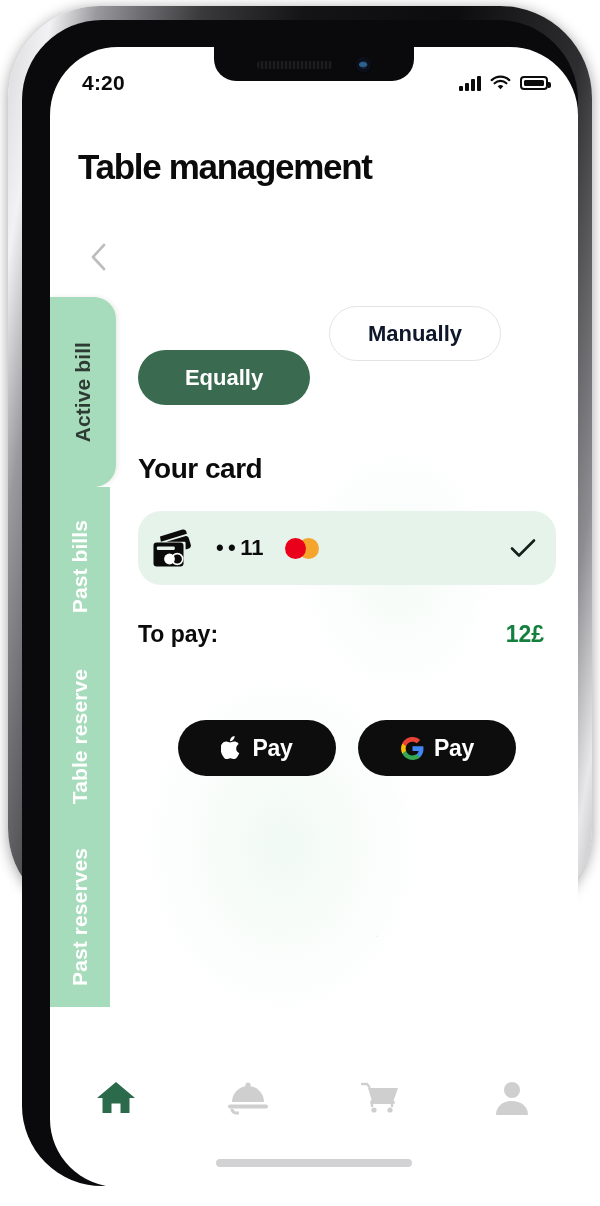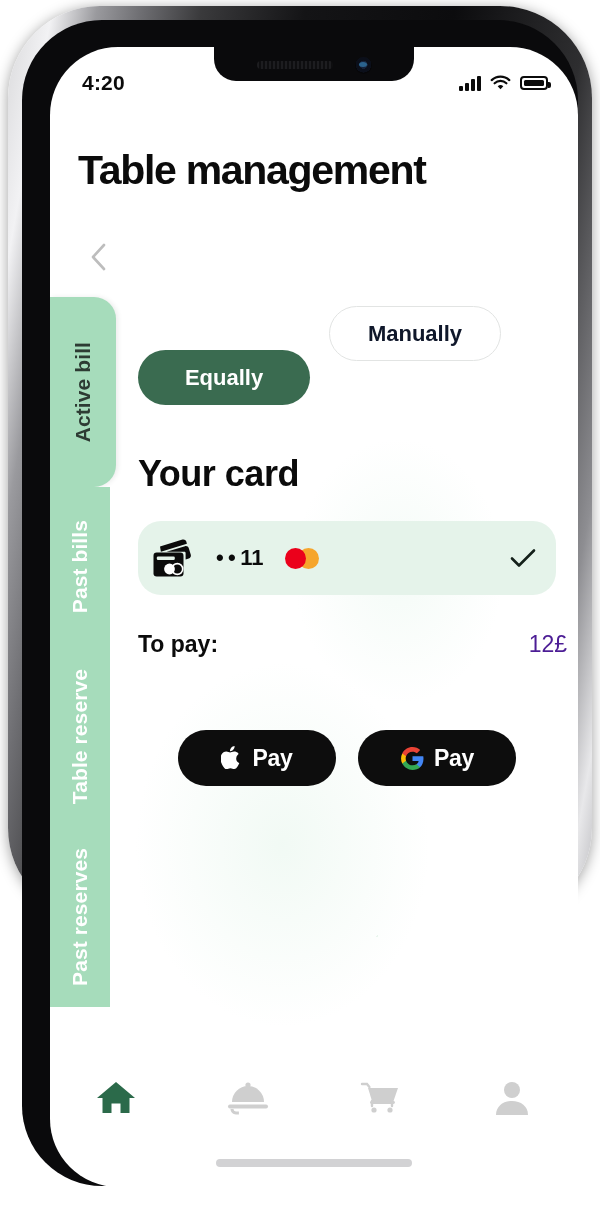--- a/index.html
+++ b/index.html
@@ -88,21 +88,21 @@
   }
   #battery-icon::after{
     content:""; position:absolute; right:-4.5px; top:4px;
     width:2.6px; height:6px; background:#0b0b0b; border-radius:0 2px 2px 0;
   }
   #battery-fill{ width:100%; height:100%; background:#0b0b0b; border-radius:1.5px; }
 
   
   #page-title{
     position:absolute; left:28px; top:100px;
-    font-size:41px; font-weight:700; letter-spacing:-1.3px; color:#0b0b0b;
+    font-size:35px; font-weight:700; letter-spacing:-1.3px; color:#0b0b0b;
     white-space:nowrap;
   }
   #back-button{
     position:absolute; left:28px; top:190px;
     width:40px; height:40px; display:flex; align-items:center; justify-content:center;
   }
   #back-button svg{ display:block; }
 
   
   #side-tabs{
@@ -138,21 +138,21 @@
   .toggle-btn{
     width:172px; height:55px; border-radius:28px;
     display:flex; align-items:center; justify-content:center;
     font-size:22px; font-weight:700; cursor:pointer;
   }
   .toggle-btn.active{ background:#3a6b50; color:#ffffff;margin-top:44px; }
   .toggle-btn.inactive{ background:#ffffff; color:#0f172a; border:1.6px solid #e2e4e3; font-weight:700; }
 
   #your-card-heading{
     margin:48px 0 11px 22px;
-    font-size:36px; font-weight:700; color:#0b0b0b; letter-spacing:-.5px;
+    font-size:28px; font-weight:700; color:#0b0b0b; letter-spacing:-.5px;
   }
 
   #card-row{
     margin:26px 22px 0 22px; height:74px;
     background:#e5f3ea; border-radius:23px;
     display:flex; align-items:center; padding:0 18px 0 14px;
   }
   #card-icon{ width:46px; height:40px; flex:0 0 auto; }
   #card-digits{
     margin-left:18px; font-size:22px; font-weight:700; color:#0b0b0b;
@@ -162,25 +162,25 @@
     margin-left:22px; width:34px; height:21px; position:relative; flex:0 0 auto;
   }
   #mastercard-logo i{
     position:absolute; top:0; width:21px; height:21px; border-radius:50%;
   }
   #mastercard-logo i.mc-red{ left:0; background:#eb001b; }
   #mastercard-logo i.mc-yellow{ right:0; background:#f79e1b; opacity:.92; }
   #card-check{ margin-left:auto; }
 
   #to-pay-row{
-    margin:36px 11px 0 22px;
+    margin:36px 34px 0 22px;
     display:flex; align-items:baseline; justify-content:space-between;
   }
   #to-pay-label{ font-size:23px; font-weight:700; color:#0b0b0b; }
-  #to-pay-amount{ font-size:23px; font-weight:400; color:#4c1d95; }
+  #to-pay-amount{ font-size:23px; font-weight:700; color:#15803d; }
 
   #pay-buttons{
     margin:54px 0 0 0; display:flex; justify-content:center; gap:22px;
   }
   .pay-btn{
     width:158px; height:56px; border-radius:28px; background:#0d0d0d;
     display:flex; align-items:center; justify-content:center; gap:9px;
     cursor:pointer;
     margin-top:18px;
   }

